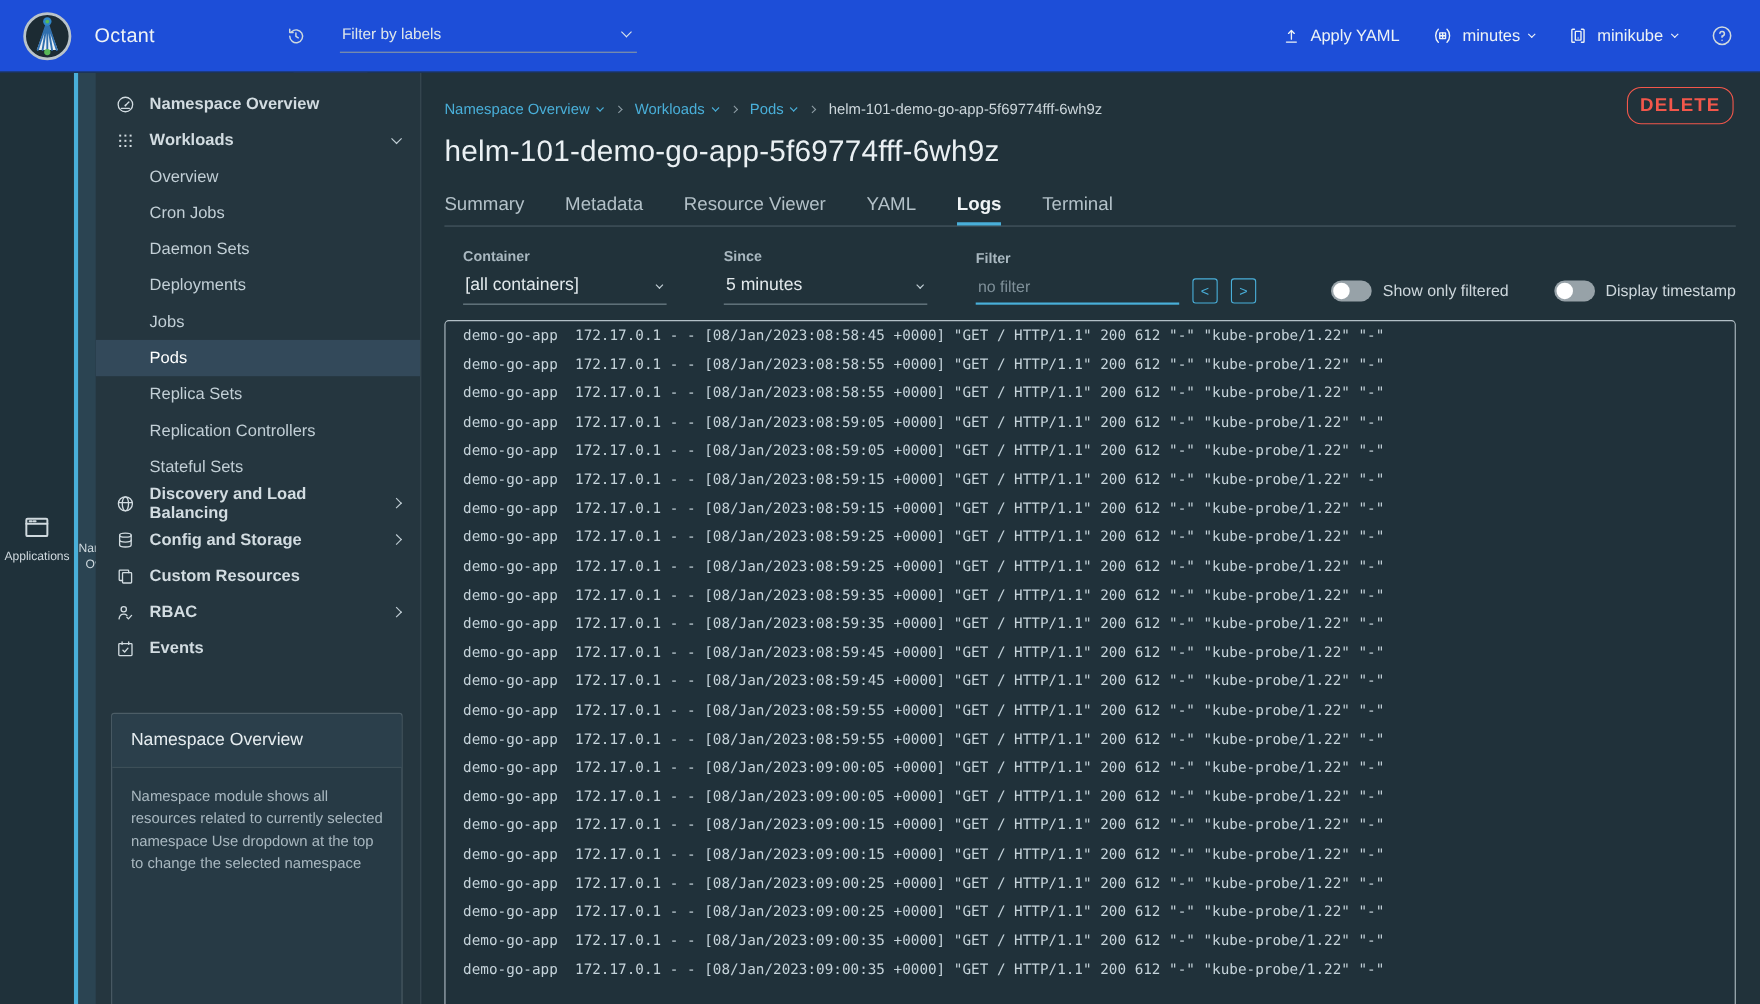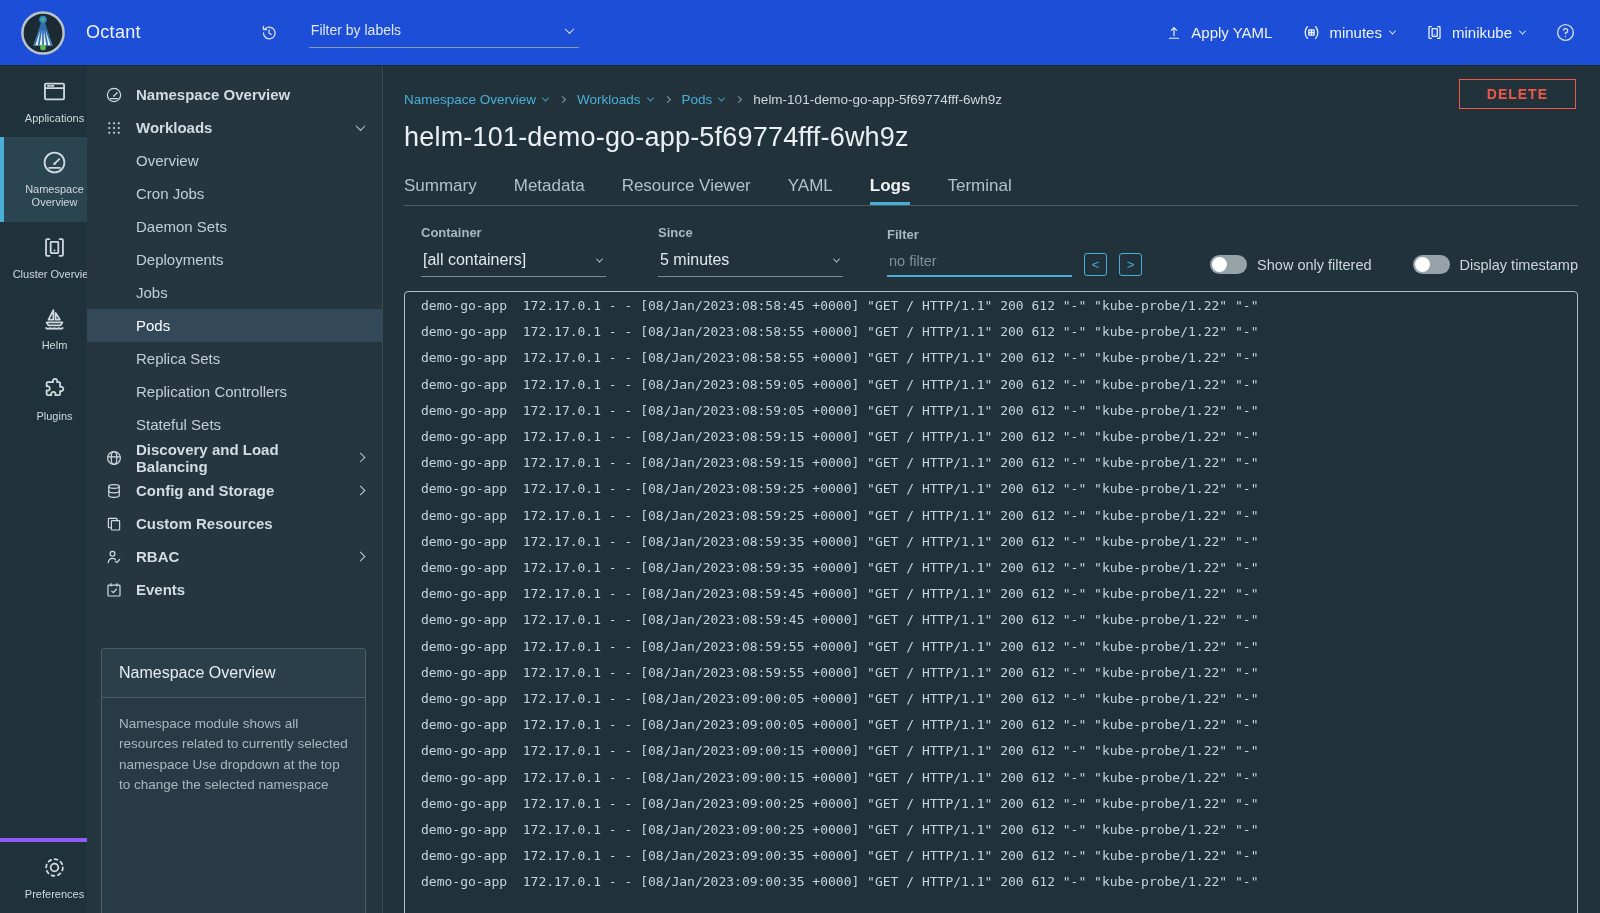--- a/index.html
+++ b/index.html
@@ -31,21 +31,21 @@
   .header-item { display:flex; align-items:center; gap:8px; color:#eef3f5; font-size:15px; cursor:pointer; }
   .chev { width:7px; height:7px; border-right:1.6px solid currentColor; border-bottom:1.6px solid currentColor; display:inline-block; }
   .chev.down { transform:rotate(45deg) translate(-1px,-1px); }
   .chev.right { transform:rotate(-45deg); }
   .chev.small { width:5px; height:5px; }
 
   
   .rail {
     position:absolute; top:66px; left:0; bottom:0; width:110px;
     background:#1f313a; border-right:1px solid #394a53;
-    display:flex; flex-direction:column;
+    display:flex; flex-direction:row;
   }
   .rail-item {
     display:flex; flex-direction:column; align-items:center; justify-content:center;
     gap:7px; padding:12px 4px; color:#cfd9de; cursor:pointer; text-align:center;
   }
   .rail-item .rail-label { font-size:11px; line-height:1.2; }
   .rail-item.selected { background:#2b4452; box-shadow:inset 4px 0 0 #49afd9; }
   .rail-spacer { flex:1; }
   .rail-bottom { border-top:4px solid #8b5cf6;justify-content:flex-end; }
 
@@ -80,21 +80,21 @@
   
   .main { position:absolute; top:66px; left:384px; right:0; bottom:0; background:#21323a; padding:0 22px 0 20px; }
   .breadcrumb { margin-top:26px; display:flex; align-items:center; font-size:13.5px; }
   .crumb { color:#49afd9; display:flex; align-items:center; gap:7px; cursor:pointer; }
   .crumb .chev { color:#49afd9; }
   .crumb-sep { color:#8d9ca4; margin:0 12px; display:inline-flex; }
   .crumb-last { color:#cdd7dc; }
   .delete-btn {
     position:absolute; top:13px; right:24px;
     border:1px solid #f2574b; color:#f2574b; background:transparent;
-    border-radius:0; padding:6px 27px; font-size:14px; font-weight:bold;
+    border-radius:13px; padding:6px 11px; font-size:17px; font-weight:bold;
     letter-spacing:1px; font-family:"Liberation Sans",sans-serif; cursor:pointer;
   }
   .page-title { margin-top:15px; font-size:27px; font-weight:400; color:#eaf0f3; letter-spacing:.2px; }
   .tabs { display:flex; gap:37px; margin-top:23px; border-bottom:1px solid #4a5b64; }
   .tab { padding-bottom:9px; font-size:17px; color:#b3c1c8; cursor:pointer;text-align:center; }
   .tab.active { color:#f0f4f6; font-weight:bold; box-shadow:inset 0 -3px 0 #49afd9; }
 
   .controls { margin-top:19px; display:flex; align-items:flex-end; }
   .ctrl-group { display:flex; flex-direction:column;margin-left:17px; }
   .ctrl-label { font-size:13px; font-weight:bold; color:#a9b8c0; margin-bottom:11px; }

